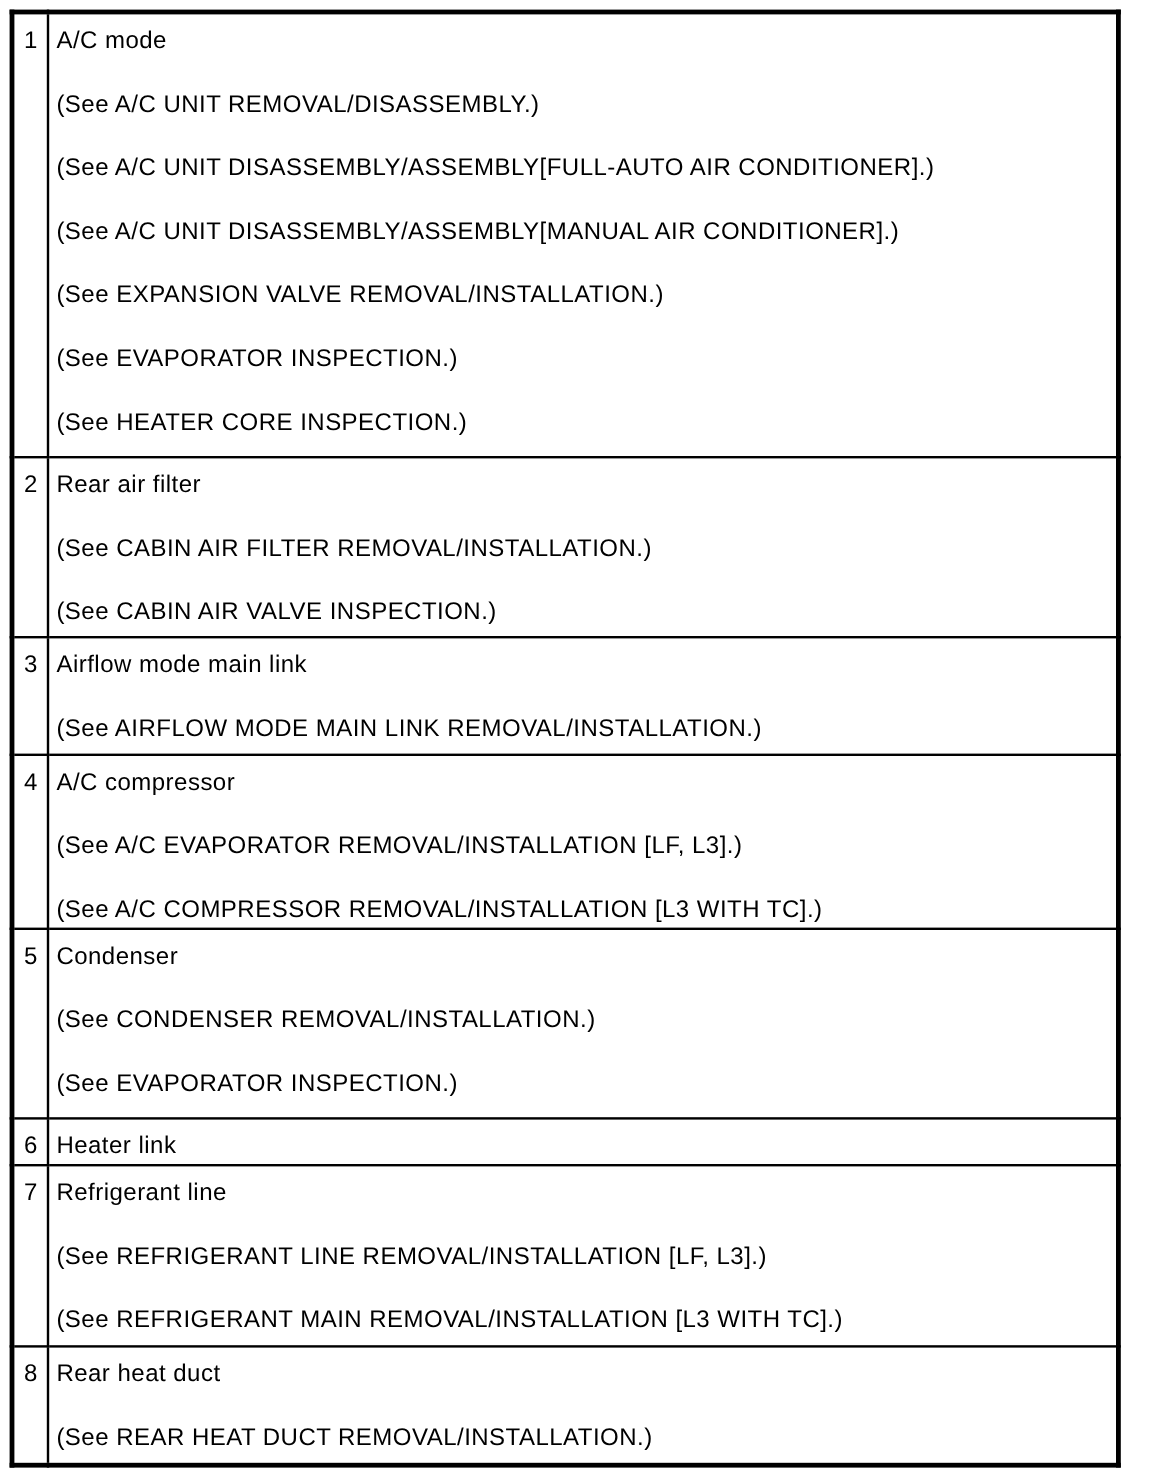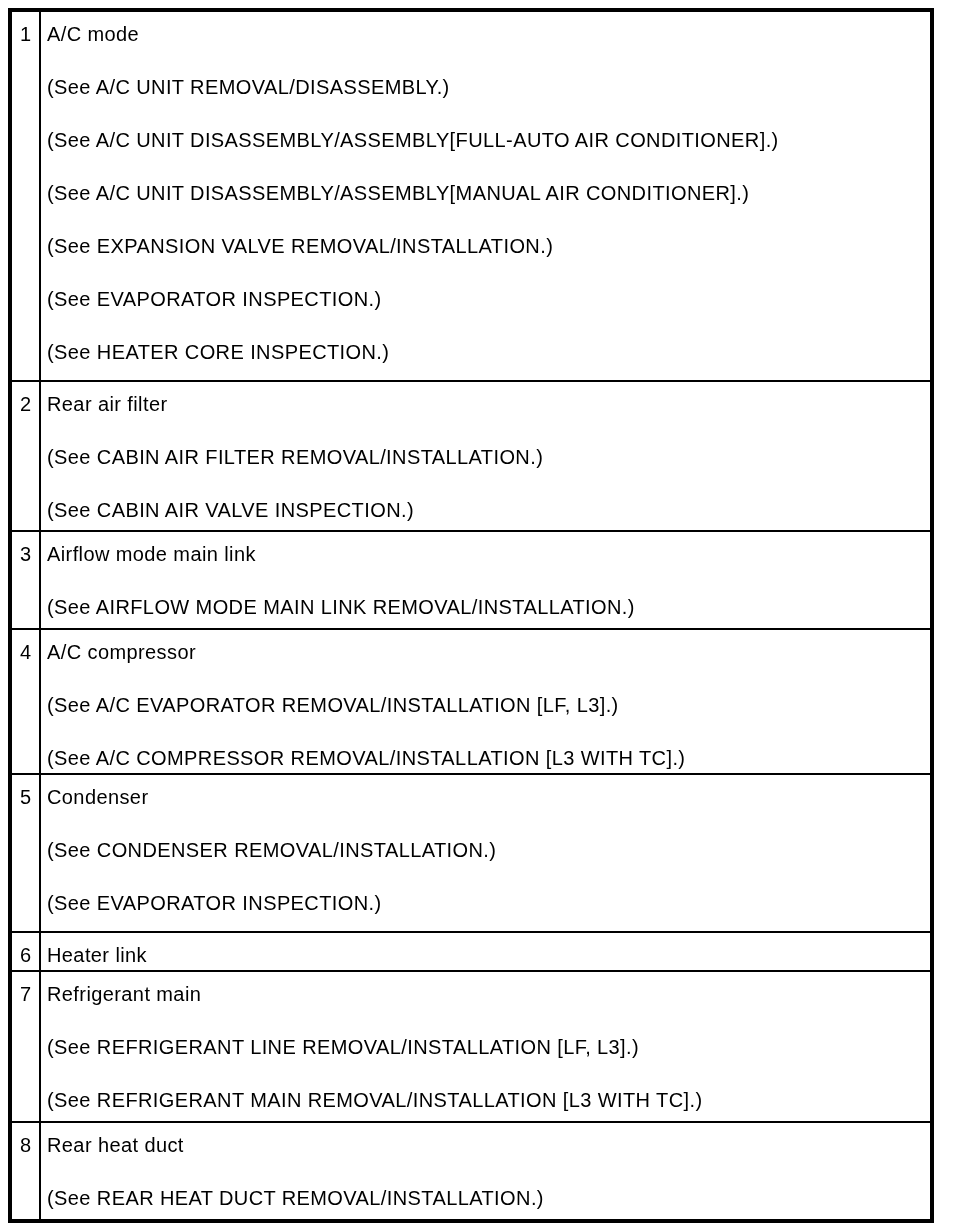--- a/index.html
+++ b/index.html
@@ -106,21 +106,21 @@
         </tr>
         <tr style="height: 33px;">
           <td class="num-cell">6</td>
           <td class="desc-cell">
             <p>Heater link</p>
           </td>
         </tr>
         <tr style="height: 151px;">
           <td class="num-cell">7</td>
           <td class="desc-cell">
-            <p>Refrigerant main</p>
+            <p>Refrigerant line</p>
             <p>(See REFRIGERANT LINE REMOVAL/INSTALLATION [LF, L3].)</p>
             <p>(See REFRIGERANT MAIN REMOVAL/INSTALLATION [L3 WITH TC].)</p>
           </td>
         </tr>
         <tr style="height: 99px;">
           <td class="num-cell">8</td>
           <td class="desc-cell">
             <p>Rear heat duct</p>
             <p>(See REAR HEAT DUCT REMOVAL/INSTALLATION.)</p>
           </td>

